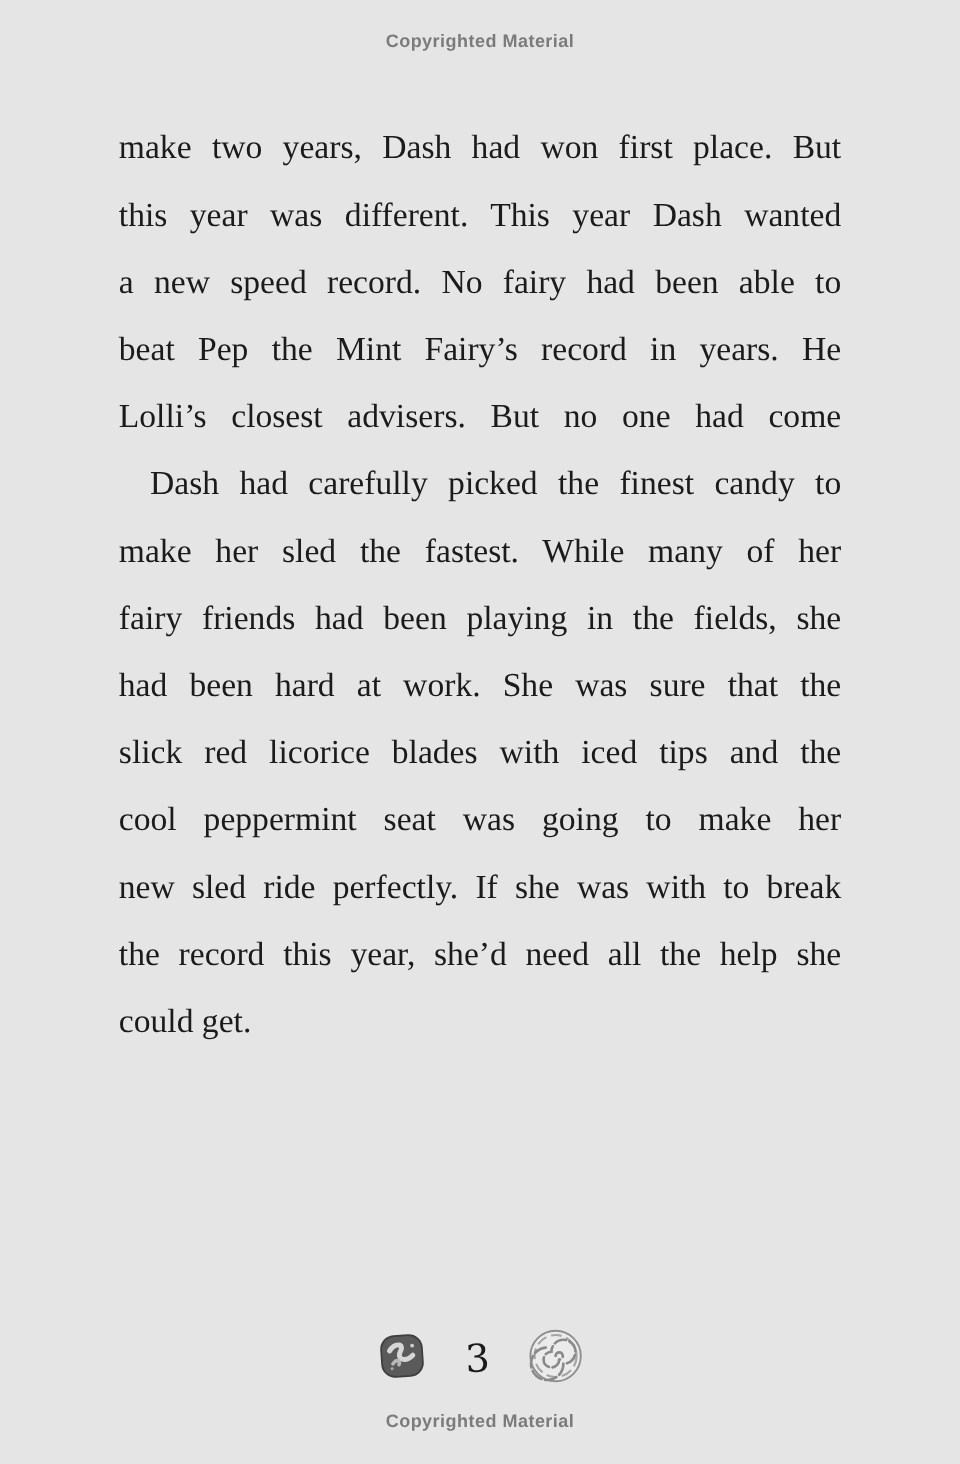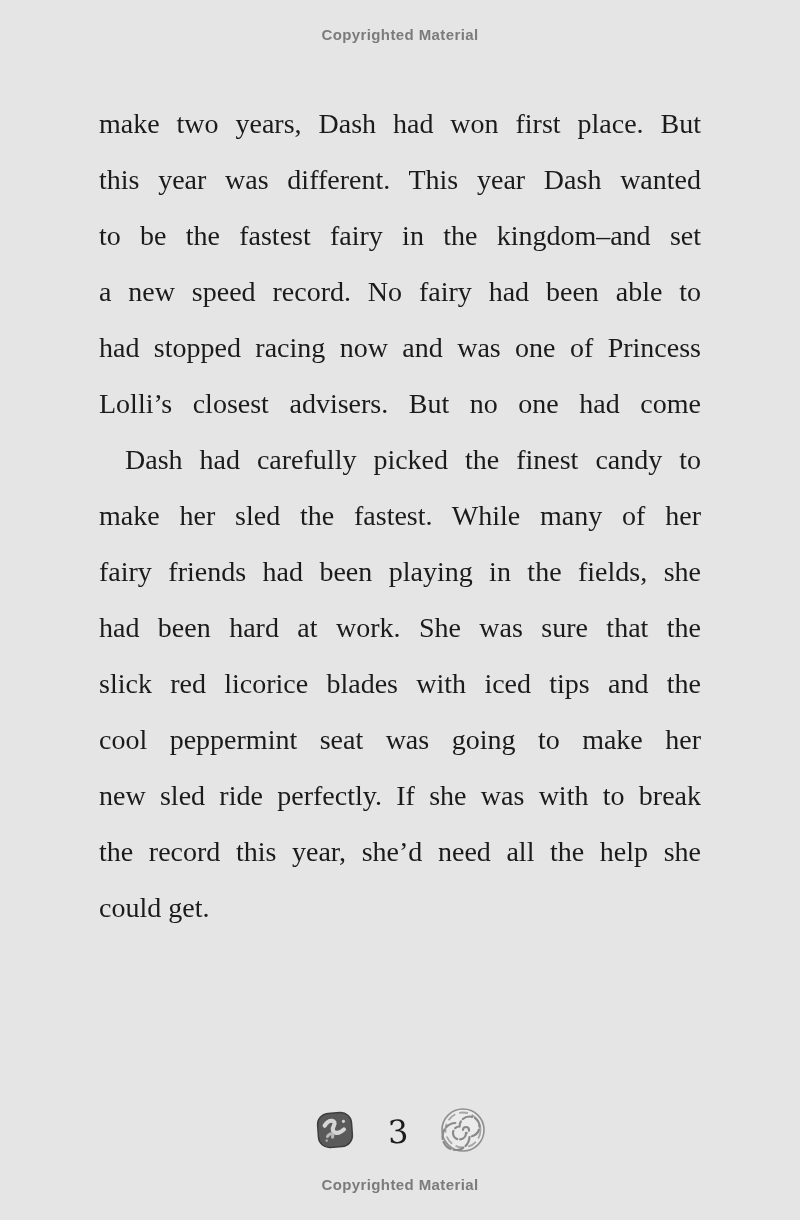--- a/index.html
+++ b/index.html
@@ -79,23 +79,22 @@
 </head>
 <body>
 
 <div class="page">
 
   <div class="notice top">Copyrighted Material</div>
 
   <div class="body-text">
     <div class="line">make two years, Dash had won first place. But</div>
     <div class="line">this year was different. This year Dash wanted</div>
-    <div class="line">to be the fastest fairy in the kingdom–and set</div>
     <div class="line">a new speed record. No fairy had been able to</div>
-    <div class="line">had stopped racing now and was one of Princess</div>
+    <div class="line">beat Pep the Mint Fairy’s record in years. He</div>
     <div class="line">Lolli’s closest advisers. But no one had come</div>
     <div class="line indent">Dash had carefully picked the finest candy to</div>
     <div class="line">make her sled the fastest. While many of her</div>
     <div class="line">fairy friends had been playing in the fields, she</div>
     <div class="line">had been hard at work. She was sure that the</div>
     <div class="line">slick red licorice blades with iced tips and the</div>
     <div class="line">cool peppermint seat was going to make her</div>
     <div class="line">new sled ride perfectly. If she was with to break</div>
     <div class="line">the record this year, she’d need all the help she</div>
     <div class="line last">could get.</div>

